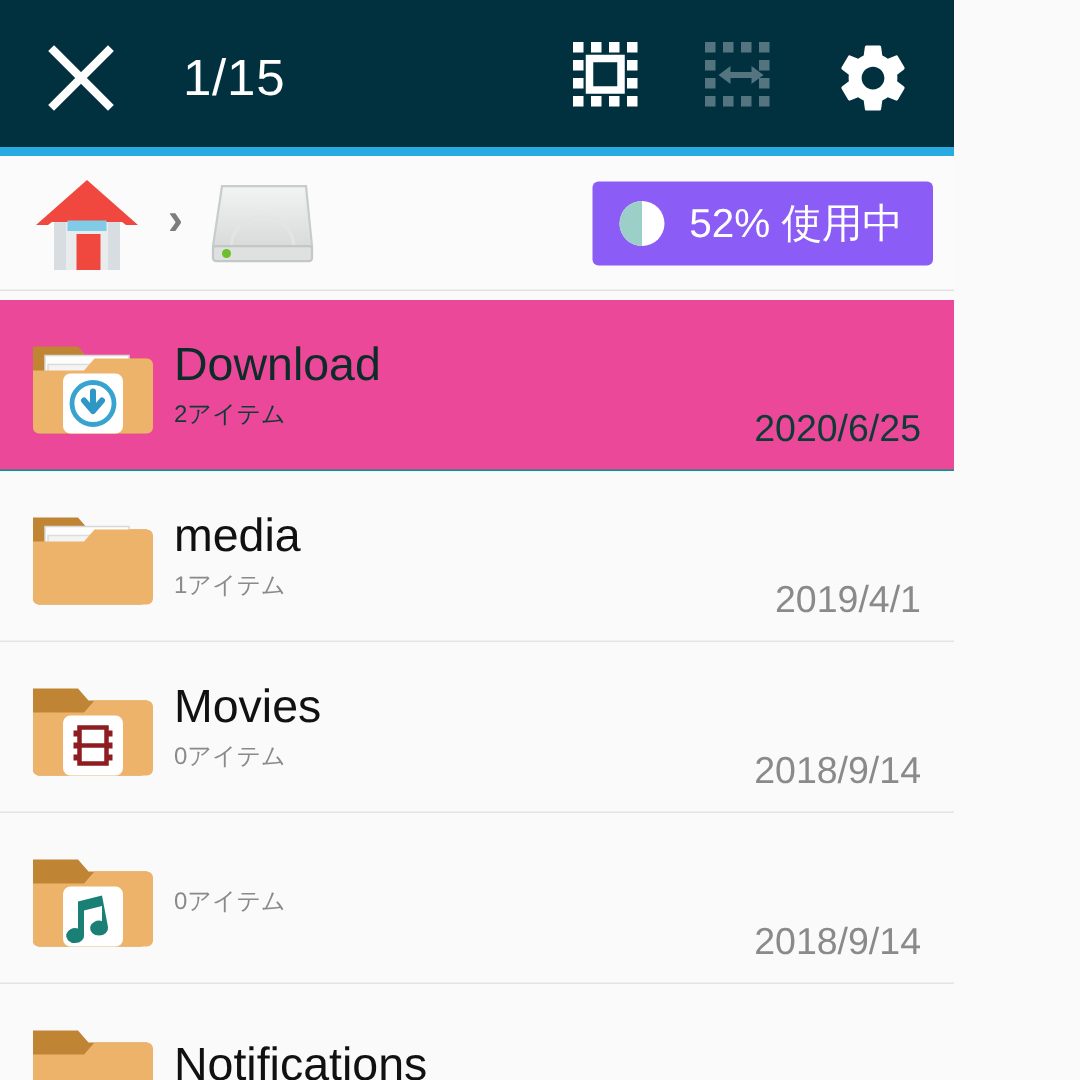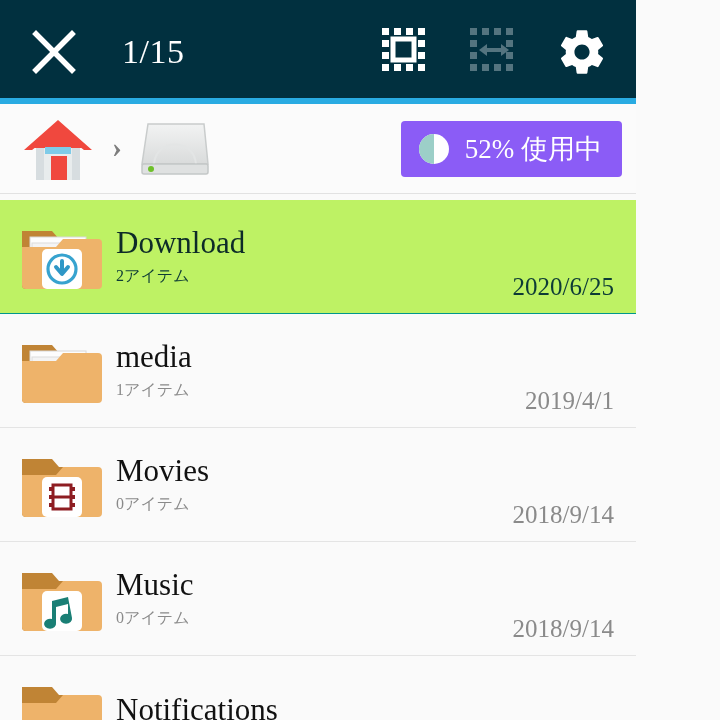--- a/index.html
+++ b/index.html
@@ -2,21 +2,21 @@
 <html><head>
 <meta charset="utf-8">
 <style>
   * { box-sizing: border-box; margin: 0; padding: 0; }
   html, body {
     width: 720px; height: 720px;
     overflow: hidden;
     background: #fafafa;
     font-family: "Liberation Sans", "DejaVu Sans", sans-serif;
   }
-  #app { width: 636px; height: 720px; position: relative; overflow: hidden; background: #fafafa; font-family: Liberation Serif, serif; }
+  #app { width: 636px; height: 720px; position: relative; overflow: hidden; background: #fafafa; }
 
   
   .topbar {
     height: 104px;
     background: #01303f;
     display: flex;
     align-items: center;
     padding: 0 22px 0 28px;
     position: relative;
   }
@@ -67,21 +67,21 @@
   
   .filelist { position: absolute; top: 200px; left: 0; right: 0; bottom: 0; overflow: hidden; }
   .row {
     height: 114px;
     display: flex; align-items: center;
     padding: 0 22px 0 16px;
     background: #fafafa;
     border-bottom: 1px solid #e4e4e4;
     position: relative;
   }
-  .row.selected { background: #bef264; border-bottom-color: #00978a; }
+  .row.selected { background: #ec4899; border-bottom-color: #00978a; }
   .row-icon { flex: 0 0 auto; width: 88px; display: flex; align-items: center; justify-content: center; }
   .row-text { flex: 1 1 auto; min-width: 0; padding-left: 12px; }
   .row-title {
     font-size: 31px; color: #111111; line-height: 1.12;
     white-space: nowrap; overflow: hidden;
   }
   .row-sub { font-size: 16px; color: #8a8a8a; margin-top: 5px; white-space: nowrap; }
   .row.selected .row-title { color: #0d2b28; }
   .row.selected .row-sub { color: #0d3b36; }
   .row-date { flex: 0 0 auto; font-size: 25px; color: #8a8a8a; padding-left: 14px; white-space: nowrap; align-self: flex-end; padding-bottom: 12px; }
@@ -264,21 +264,20 @@
         <svg width="88" height="80" viewBox="0 0 88 80" aria-hidden="true">
           <path d="M6 14 h30 l7 8 h39 v46 a4 4 0 0 1 -4 4 H10 a4 4 0 0 1 -4 -4 Z" fill="#c08435"></path>
           <path d="M6 30 h34 l7 -8 h35 a4 4 0 0 1 4 4 v42 a4 4 0 0 1 -4 4 H10 a4 4 0 0 1 -4 -4 Z" fill="#eeb36a"></path>
           <rect x="26" y="32" width="40" height="40" rx="5" fill="#ffffff"></rect>
           <g fill="#1a7f75">
             <path d="M52 38 l-16 4 v18 a6 5 0 1 0 4 4 V48 l12 -3 v10 a6 5 0 1 0 4 4 Z"></path>
           </g>
         </svg>
       </div>
       <div class="row-text">
-        <div class="row-title">Music</div>
         <div class="row-sub">0アイテム</div>
       </div>
       <div class="row-date">2018/9/14</div>
     </div>
 
     <div class="row">
       <div class="row-icon">
         <svg width="88" height="80" viewBox="0 0 88 80" aria-hidden="true">
           <path d="M6 14 h30 l7 8 h39 v46 a4 4 0 0 1 -4 4 H10 a4 4 0 0 1 -4 -4 Z" fill="#c08435"></path>
           <path d="M6 30 h34 l7 -8 h35 a4 4 0 0 1 4 4 v42 a4 4 0 0 1 -4 4 H10 a4 4 0 0 1 -4 -4 Z" fill="#eeb36a"></path>

